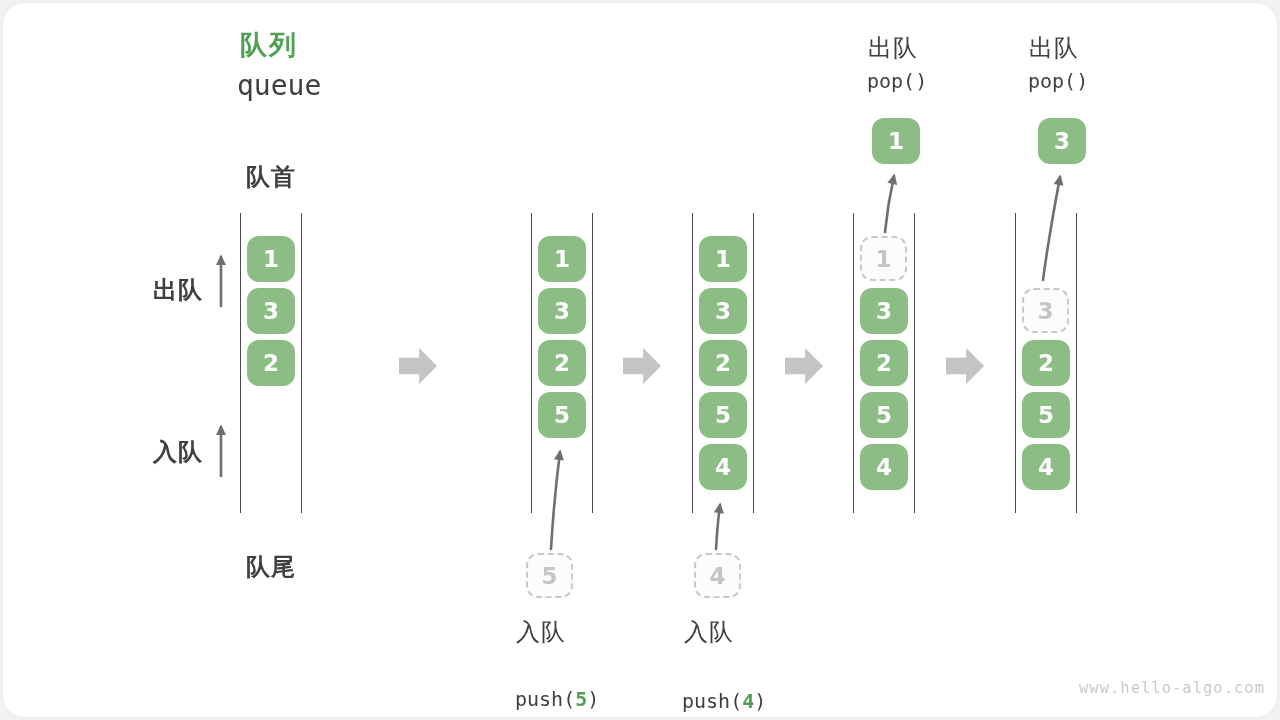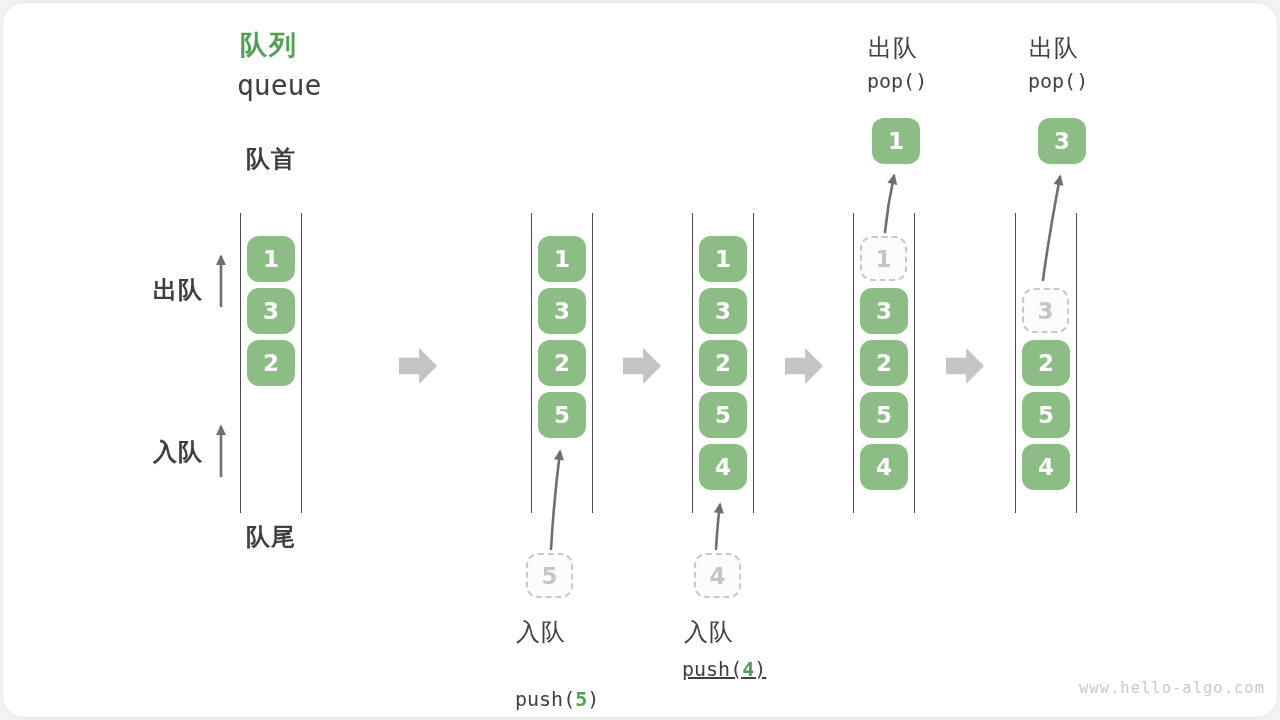--- a/index.html
+++ b/index.html
@@ -75,22 +75,22 @@
   }
 </style>
 </head>
 <body>
 
 <div class="canvas">
 
   <div class="t-zh">队列</div>
   <div class="t-en">queue</div>
 
-  <div class="cn" style="left:243px;top:142px;">队首</div>
-  <div class="cn" style="left:243px;top:520px;">队尾</div>
+  <div class="cn" style="left:243px;top:160px;">队首</div>
+  <div class="cn" style="left:243px;top:550px;">队尾</div>
   <div class="cn" style="left:150px;top:273px;">出队</div>
   <div class="cn" style="left:150px;top:435px;">入队</div>
 
   <div class="channel" style="left:237px;"></div>
   <div class="channel" style="left:528px;"></div>
   <div class="channel" style="left:689px;"></div>
   <div class="channel" style="left:850px;"></div>
   <div class="channel" style="left:1012px;"></div>
 
   <div class="qbox" style="left:244px;top:233px;">1</div>
@@ -143,21 +143,21 @@
       <path d="M1040,277 C1045,239 1051,206 1057,174" marker-end="url(#ah)"></path>
     </g>
   </svg>
 
   <div class="op-zh" style="left:513px;top:615px;">入队</div>
   <div class="code" style="left:512px;top:682px;">
     <span>push(</span><span class="arg">5</span><span>)</span>
   </div>
 
   <div class="op-zh" style="left:681px;top:615px;">入队</div>
-  <div class="code" style="left:679px;top:652px;text-decoration:underline;">
+  <div class="code" style="left:679px;top:684px;">
     <span>push(</span><span class="arg">4</span><span>)</span>
   </div>
 
   <div class="op-zh" style="left:865px;top:31px;">出队</div>
   <div class="code" style="left:864px;top:64px;">pop()</div>
 
   <div class="op-zh" style="left:1026px;top:31px;">出队</div>
   <div class="code" style="left:1025px;top:64px;">pop()</div>
 
   <div class="wm">www.hello-algo.com</div>

